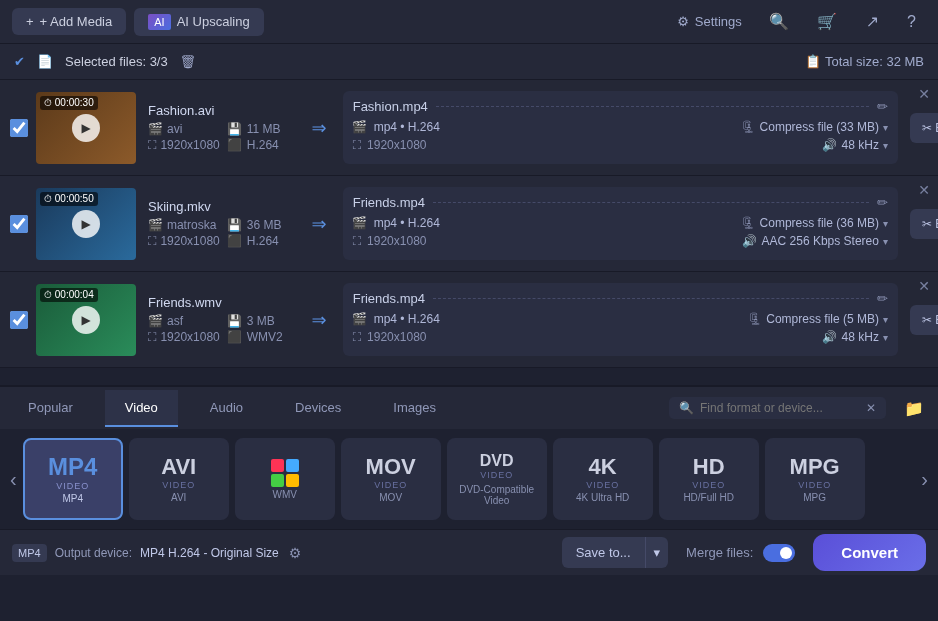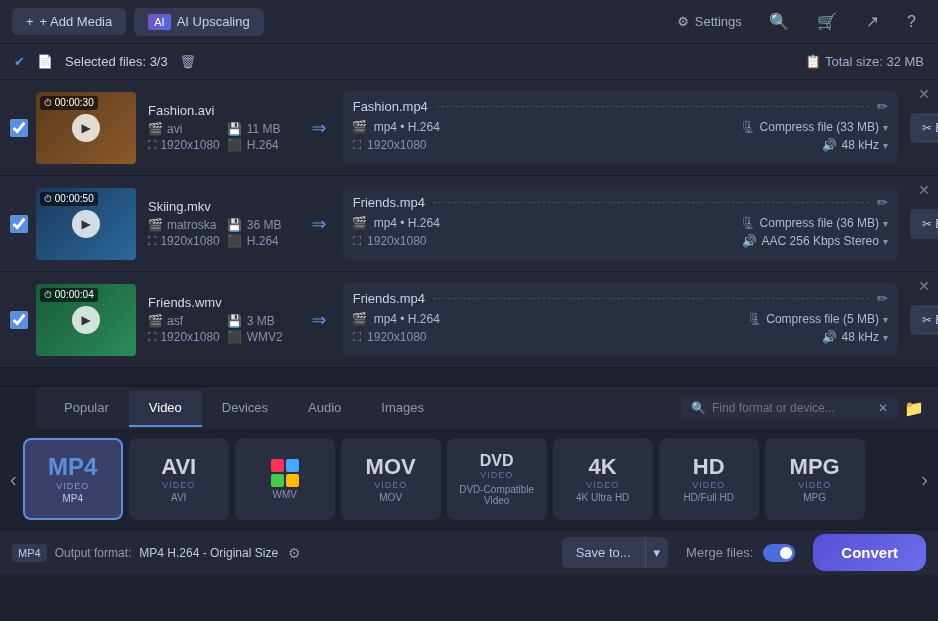--- a/index.html
+++ b/index.html
@@ -251,22 +251,21 @@
     .format-section {
       background: #1e2130;
       border-top: 2px solid #181a27;
     }
     .format-tabs {
       display: flex;
       align-items: center;
       background: #252838;
       padding: 0 8px;
       height: 42px;
-      gap: 0;
-      margin-left: 36px;
+      gap: 12px;
     }
     .format-tab {
       padding: 10px 20px;
       cursor: pointer;
       color: #9098b8;
       font-size: 13px;
       border-bottom: 2px solid transparent;
     }
     .format-tab.active {
       color: #ffffff;
@@ -665,22 +664,22 @@
       </div>
     </div>
     <button class="edit-btn">✂ Edit</button>
   </div>
   </div>
 
 <div class="format-section">
   <div class="format-tabs">
     <div class="format-tab">Popular</div>
     <div class="format-tab active">Video</div>
+    <div class="format-tab">Audio</div>
     <div class="format-tab">Devices</div>
-    <div class="format-tab">Audio</div>
     <div class="format-tab">Images</div>
     <div class="search-box">
       <span style="color:#8890b0;font-size:12px;">🔍</span>
       <input type="text" placeholder="Find format or device..." style="">
       <button style="background:none;border:none;color:#8890b0;cursor:pointer;font-size:12px;">✕</button>
     </div>
     <button class="folder-icon-btn">📁</button>
   </div>
 
   <div class="format-grid-container">
@@ -763,21 +762,21 @@
     <span class="format-card-label" style="font-size:10px;margin-top:2px;text-align:center;">MPG</span>
   </div>
       </div>
     <button class="nav-arrow">›</button>
   </div>
 </div>
 
 <div class="bottom-bar">
   <div class="output-format-info">
     <span class="output-format-icon">MP4</span>
-    <span>Output format:</span>
+    <span>Output device:</span>
     <span class="format-label">MP4 H.264 - Original Size</span>
   </div>
   <button class="gear-btn">⚙</button>
   <div class="spacer"></div>
   <div class="save-btn">
     <span class="save-btn-text">Save to...</span>
     <span class="save-btn-arrow">▾</span>
   </div>
   <span class="merge-label">Merge files:</span>
   <div class="toggle"></div>

